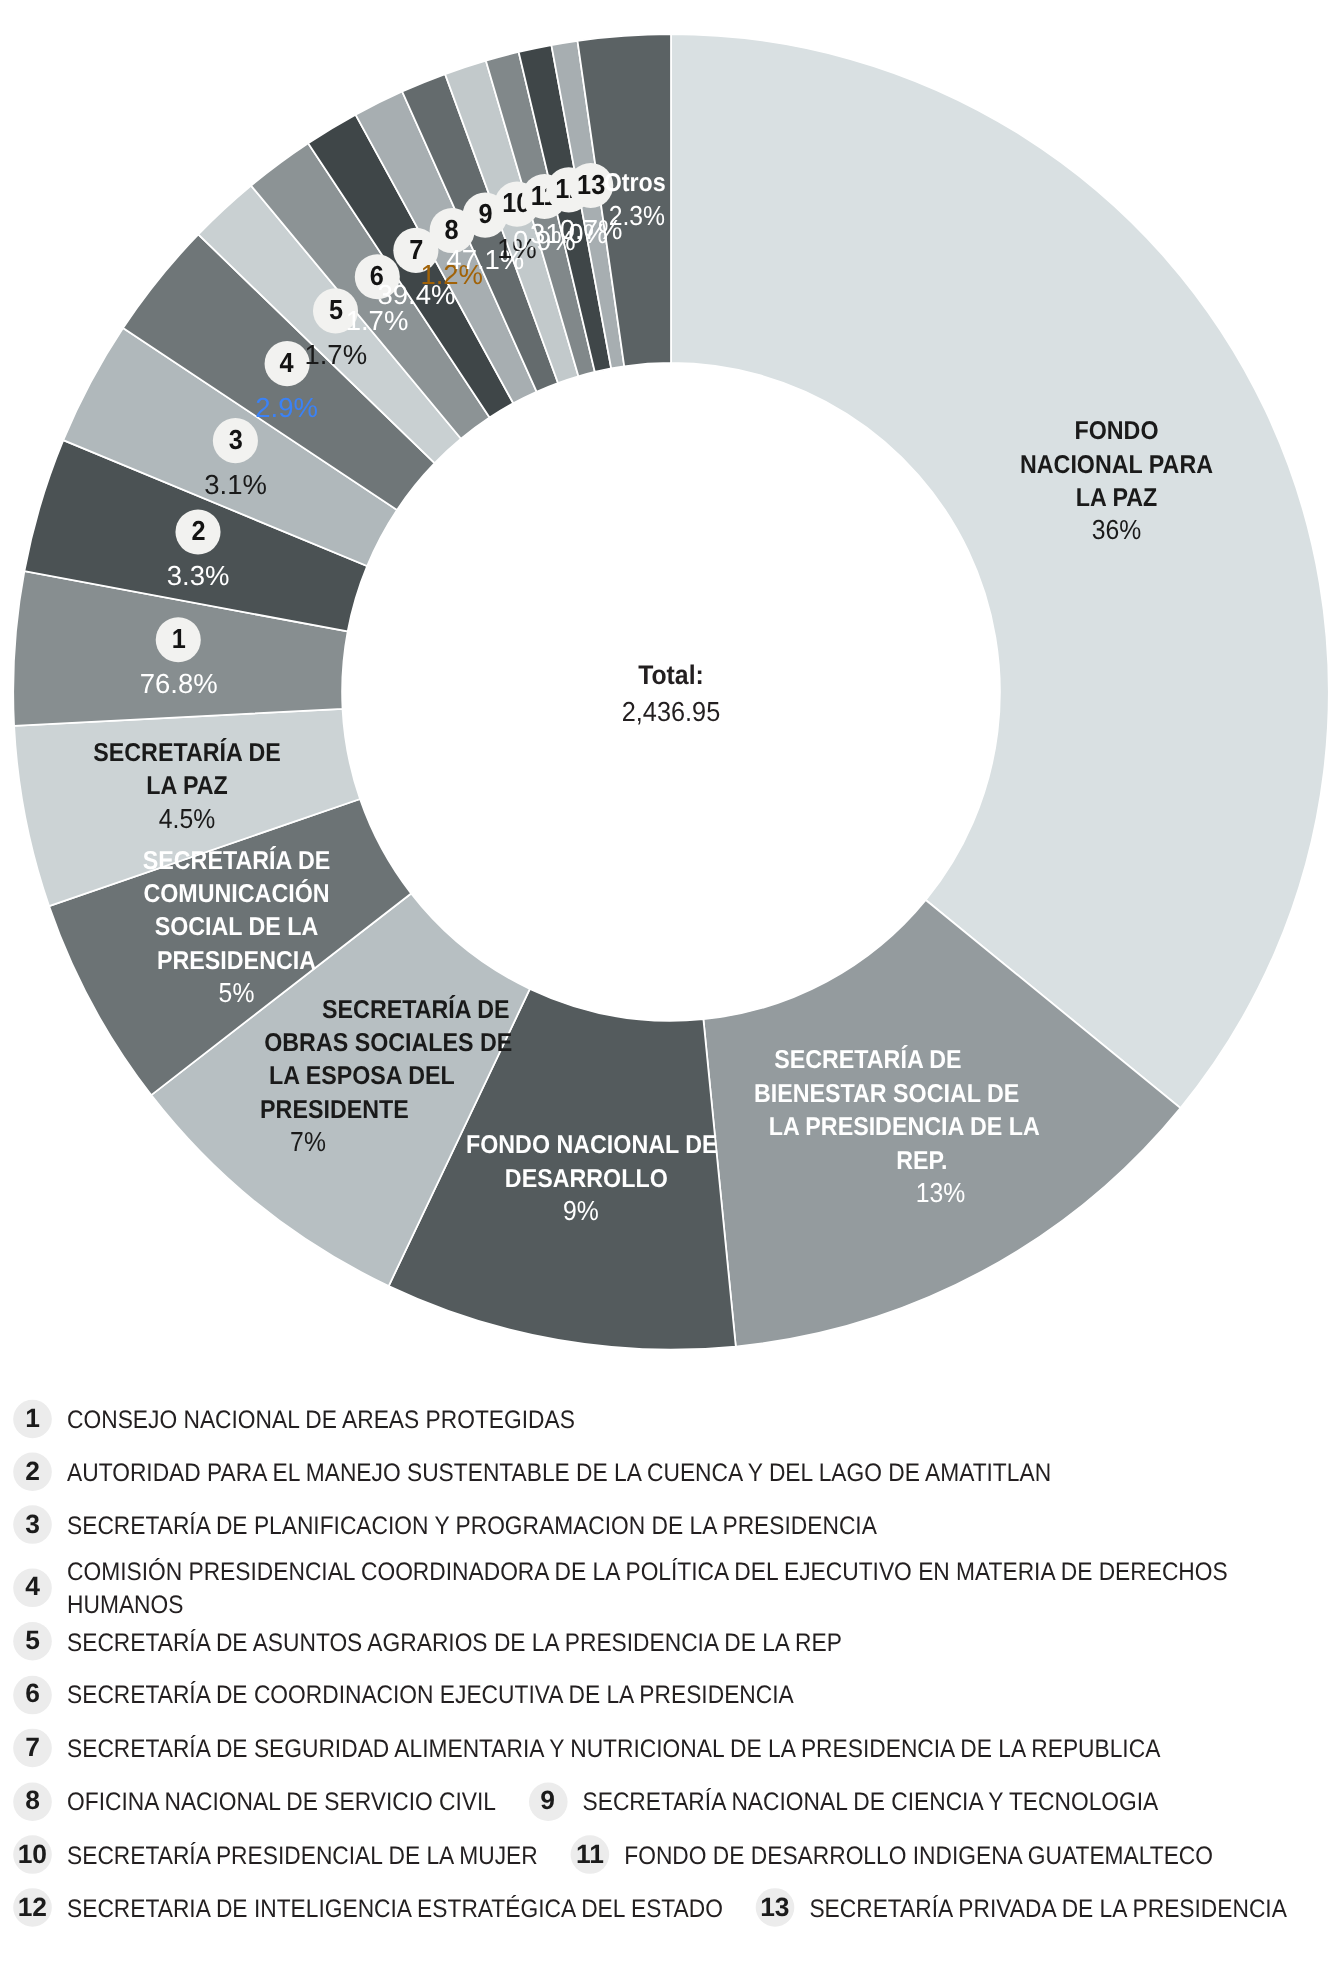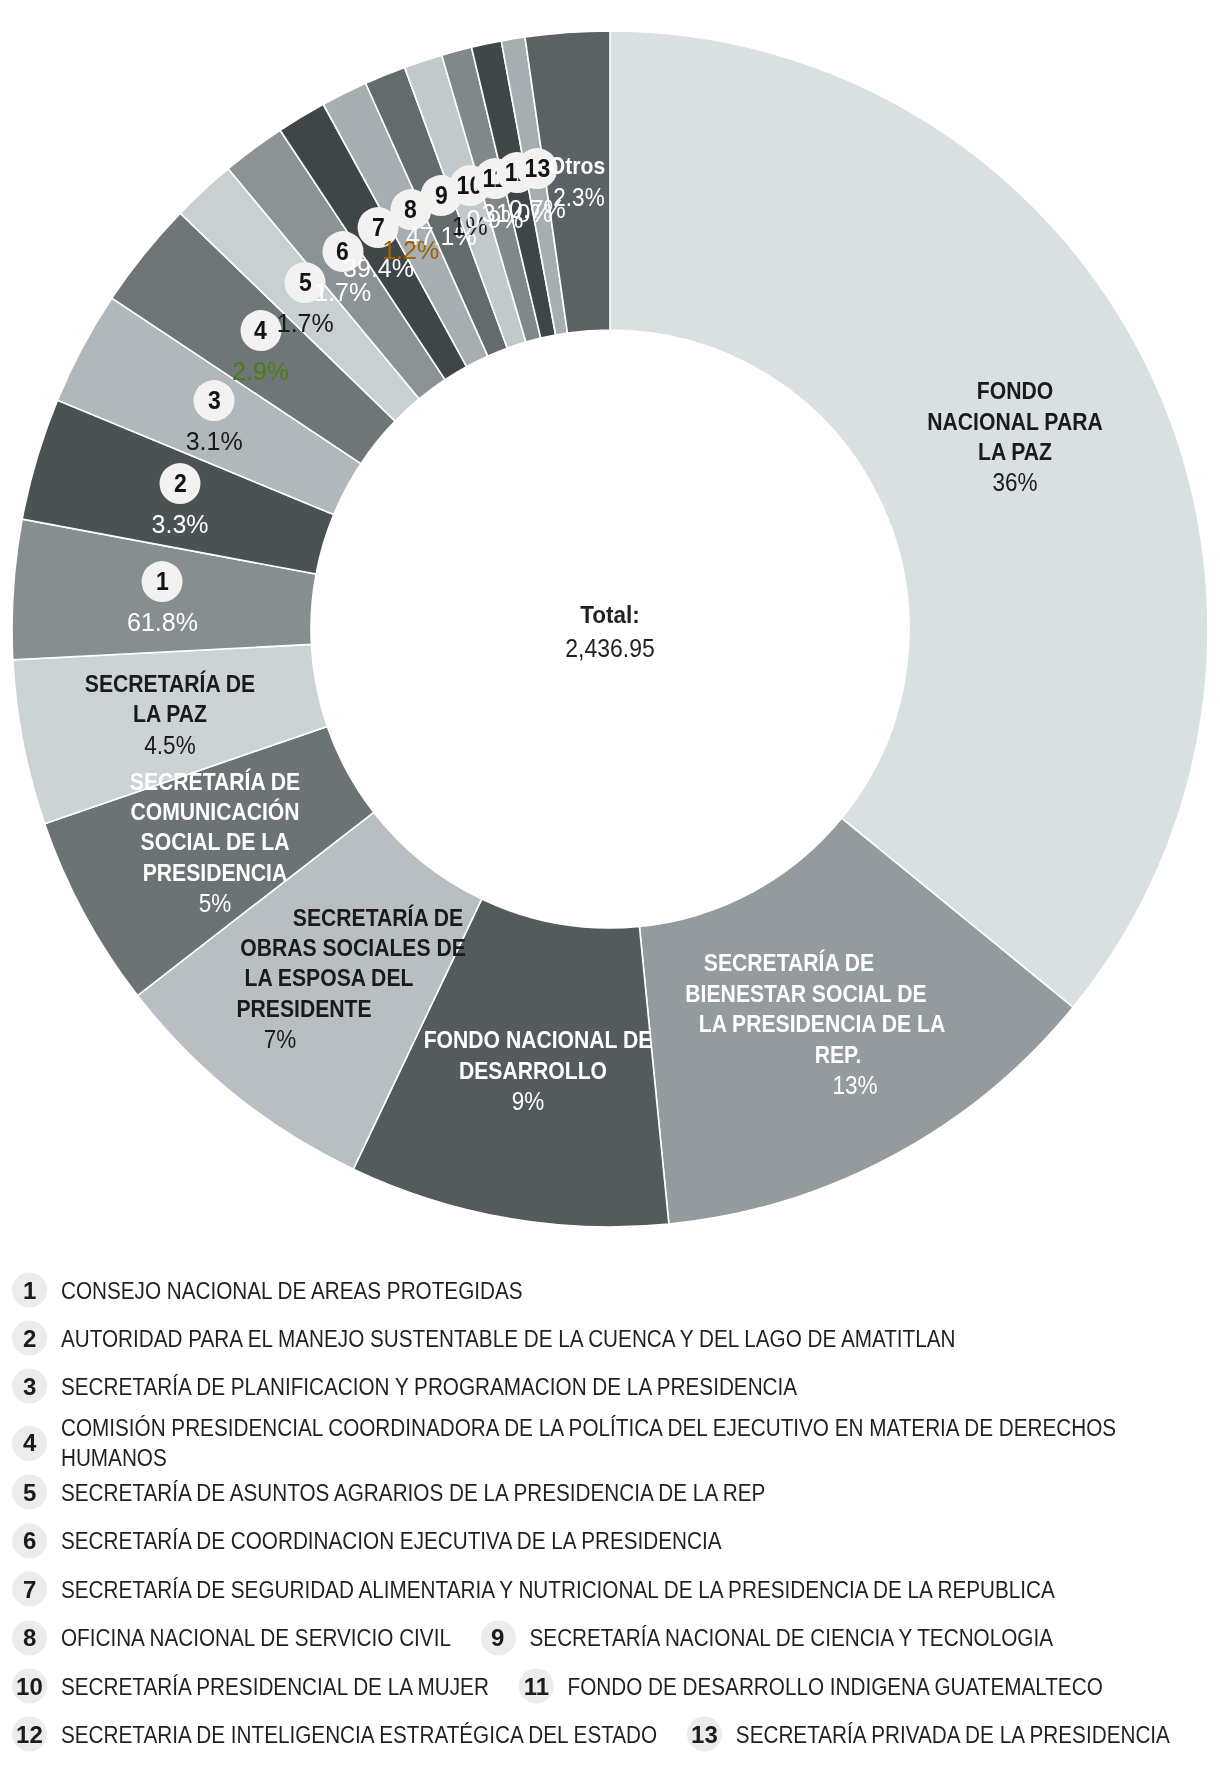--- a/index.html
+++ b/index.html
@@ -90,39 +90,39 @@
       <div class="sl-line nm" style="left: 215.493px; top: 842.345px; color: rgb(255, 255, 255);">SOCIAL DE LA</div>
       <div class="sl-line nm" style="left: 215.493px; top: 872.745px; color: rgb(255, 255, 255);">PRESIDENCIA</div>
       <div class="sl-line pc" style="left: 215.493px; top: 903.145px; color: rgb(255, 255, 255);">5%</div>
       <div class="sl-line nm" style="left: 169.71px; top: 684.024px; color: rgb(26, 26, 26);">SECRETARÍA DE</div>
       <div class="sl-line nm" style="left: 169.71px; top: 714.424px; color: rgb(26, 26, 26);">LA PAZ</div>
       <div class="sl-line pc" style="left: 169.71px; top: 744.824px; color: rgb(26, 26, 26);">4.5%</div>
       <div class="mk" style="left: 162.494px; top: 599.151px;">
         <div class="bub">
           <span>1</span>
         </div>
-        <div class="pc" style="color:#ffffff">61.8%</div>
+        <div class="pc" style="color:#ffffff">76.8%</div>
       </div>
       <div class="mk" style="left: 180.063px; top: 501.304px;">
         <div class="bub">
           <span>2</span>
         </div>
         <div class="pc" style="color:#ffffff">3.3%</div>
       </div>
       <div class="mk" style="left: 214.16px; top: 418.138px;">
         <div class="bub">
           <span>3</span>
         </div>
         <div class="pc" style="color:#1a1a1a">3.1%</div>
       </div>
       <div class="mk" style="left: 260.594px; top: 347.81px;">
         <div class="bub">
           <span>4</span>
         </div>
-        <div class="pc" style="color:#4d7c0f">2.9%</div>
+        <div class="pc" style="color:#3b82f6">2.9%</div>
       </div>
       <div class="mk" style="left: 305.248px; top: 299.943px;">
         <div class="bub">
           <span>5</span>
         </div>
         <div class="pc" style="color:#1a1a1a">1.7%</div>
       </div>
       <div class="mk" style="left: 342.744px; top: 268.824px;">
         <div class="bub">
           <span>6</span>

